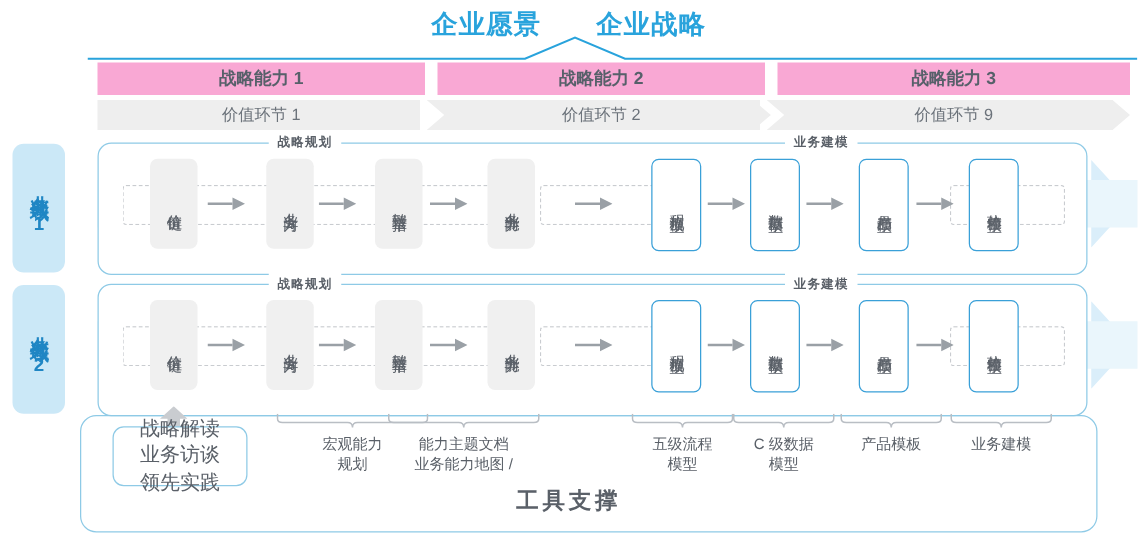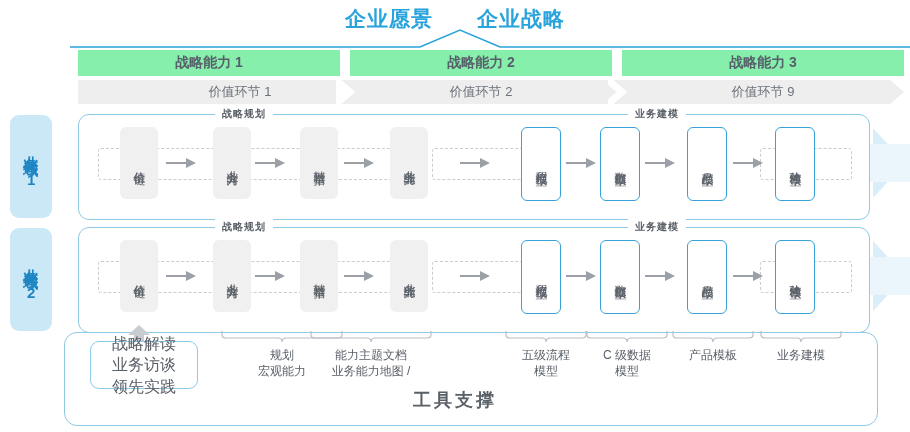--- a/index.html
+++ b/index.html
@@ -14,34 +14,34 @@
   
   .top-titles{position:absolute;left:0;top:4px;width:910px;height:30px;
     display:flex;justify-content:center;align-items:center;gap:44px;}
   .top-title{color:#29a3dc;font-size:21px;font-weight:bold;letter-spacing:1px;}
 
   
   .peak-svg{position:absolute;left:70px;top:28px;width:840px;height:24px;}
 
   
   .cap-row{position:absolute;left:78px;top:50px;width:826px;height:26px;}
-  .cap-cell{position:absolute;top:0;height:26px;background:#86efac;
+  .cap-cell{position:absolute;top:0;height:26px;background:#f9a8d4;
     display:flex;align-items:center;justify-content:center;
     font-size:14px;font-weight:bold;color:#57606a;}
   .cap-1{left:0;width:262px;}
   .cap-2{left:272px;width:262px;}
   .cap-3{left:544px;width:282px;}
 
   
   .val-row{position:absolute;left:78px;top:80px;width:826px;height:24px;}
   .val-bg{position:absolute;left:0;top:0;width:826px;height:24px;background:#eeeeee;}
   .val-chev{position:absolute;top:0;height:24px;width:28px;}
   .val-lbl{position:absolute;top:0;height:24px;display:flex;align-items:center;
     justify-content:center;font-size:13px;color:#6b727a;}
-  .vl-1{left:0;width:262px;padding-left:31px;}
+  .vl-1{left:0;width:262px;}
   .vl-2{left:272px;width:262px;}
   .vl-3{left:544px;width:282px;}
 
   
   .domain-tab{position:absolute;left:10px;width:42px;border-radius:9px;
     background:#cbe8f7;display:flex;align-items:center;justify-content:center;}
   .domain-tab span{writing-mode:vertical-rl;text-orientation:upright;
     font-size:15px;font-weight:bold;color:#1f86c4;letter-spacing:2px;line-height:1.15;}
   .dt-1{top:115px;height:103px;}
   .dt-2{top:228px;height:103px;}
@@ -307,22 +307,22 @@
     <path d="M1,0 L1,4 Q1,7 5,7 L37,7 Q41,7 41,11 Q41,7 45,7 L77,7 Q81,7 81,4 L81,0" fill="none" stroke="#b9bec4" stroke-width="1.2"></path>
   </svg>
   <svg class="brk" style="left:672px;top:331px;width:82px" viewBox="0 0 82 12" preserveAspectRatio="none">
     <path d="M1,0 L1,4 Q1,7 5,7 L37,7 Q41,7 41,11 Q41,7 45,7 L77,7 Q81,7 81,4 L81,0" fill="none" stroke="#b9bec4" stroke-width="1.2"></path>
   </svg>
   <svg class="brk" style="left:760px;top:331px;width:82px" viewBox="0 0 82 12" preserveAspectRatio="none">
     <path d="M1,0 L1,4 Q1,7 5,7 L37,7 Q41,7 41,11 Q41,7 45,7 L77,7 Q81,7 81,4 L81,0" fill="none" stroke="#b9bec4" stroke-width="1.2"></path>
   </svg>
 
   <div class="cap-txt" style="left:222px;top:347px;width:120px">
+    <div>宏观能力</div>
     <div>规划</div>
-    <div>宏观能力</div>
   </div>
   <div class="cap-txt" style="left:311px;top:347px;width:120px">
     <div>能力主题文档</div>
     <div>业务能力地图 /</div>
   </div>
   <div class="cap-txt" style="left:506px;top:347px;width:80px">
     <div>五级流程</div>
     <div>模型</div>
   </div>
   <div class="cap-txt" style="left:587px;top:347px;width:80px">

